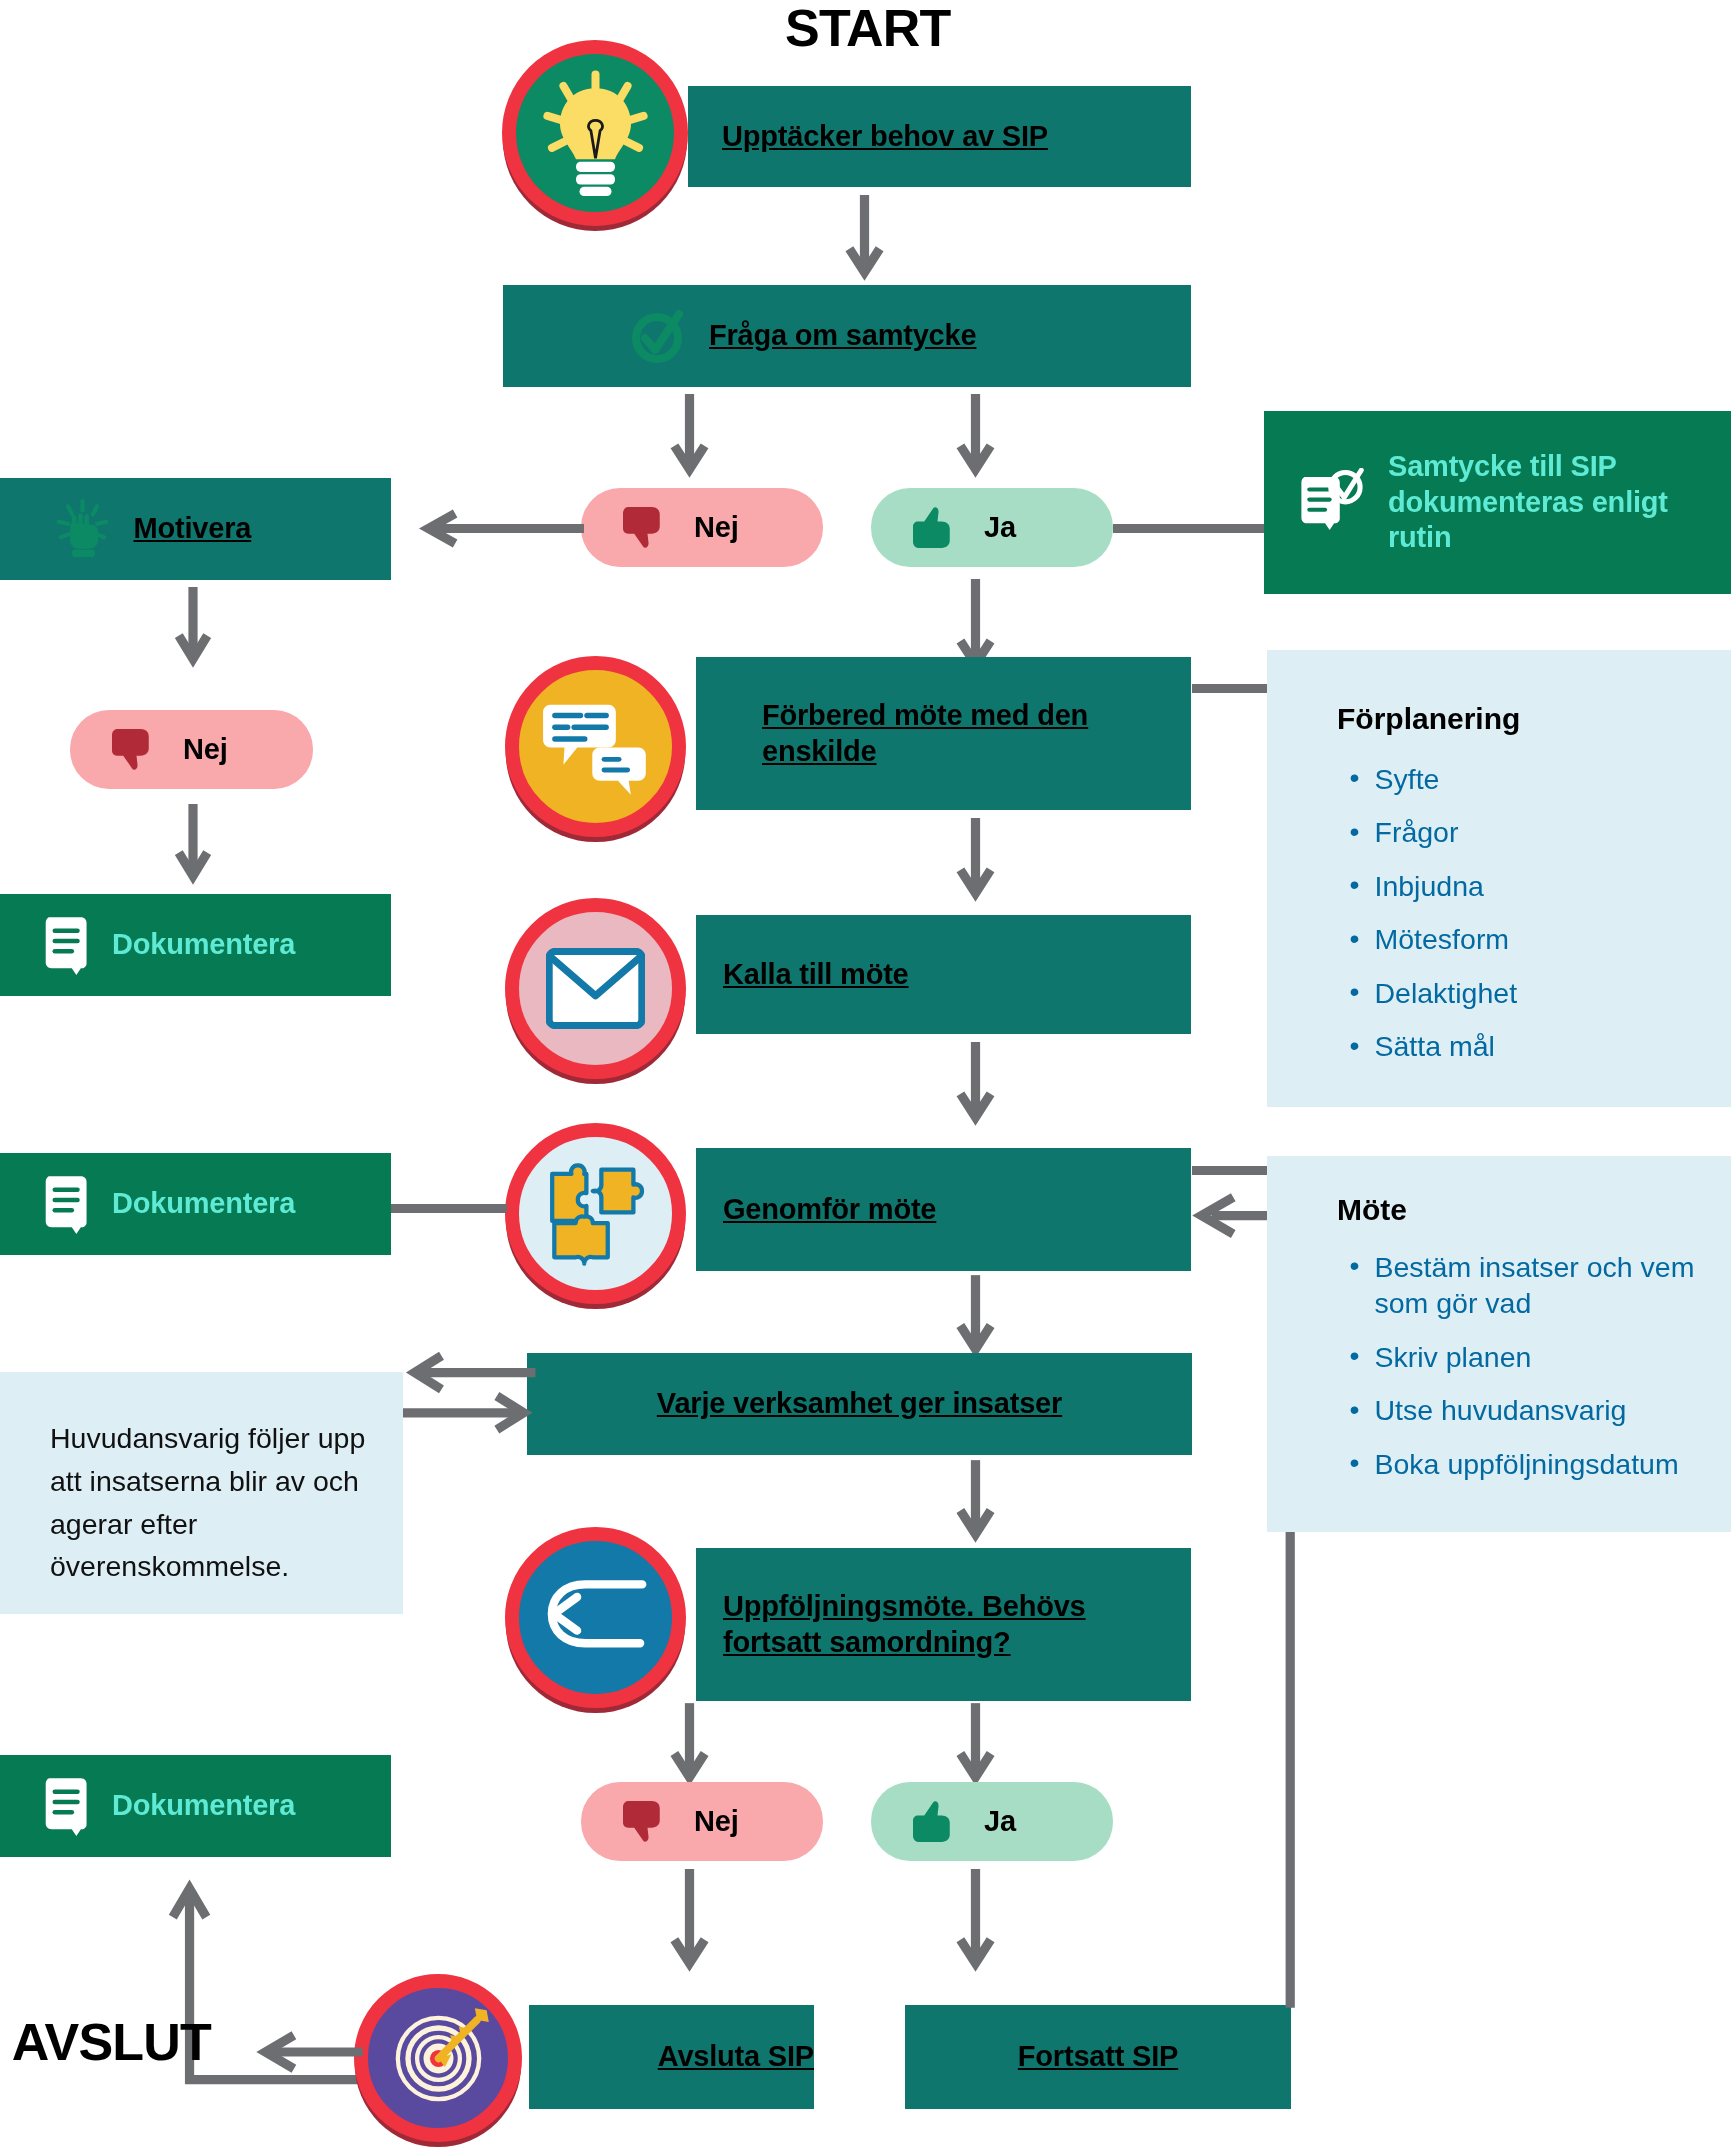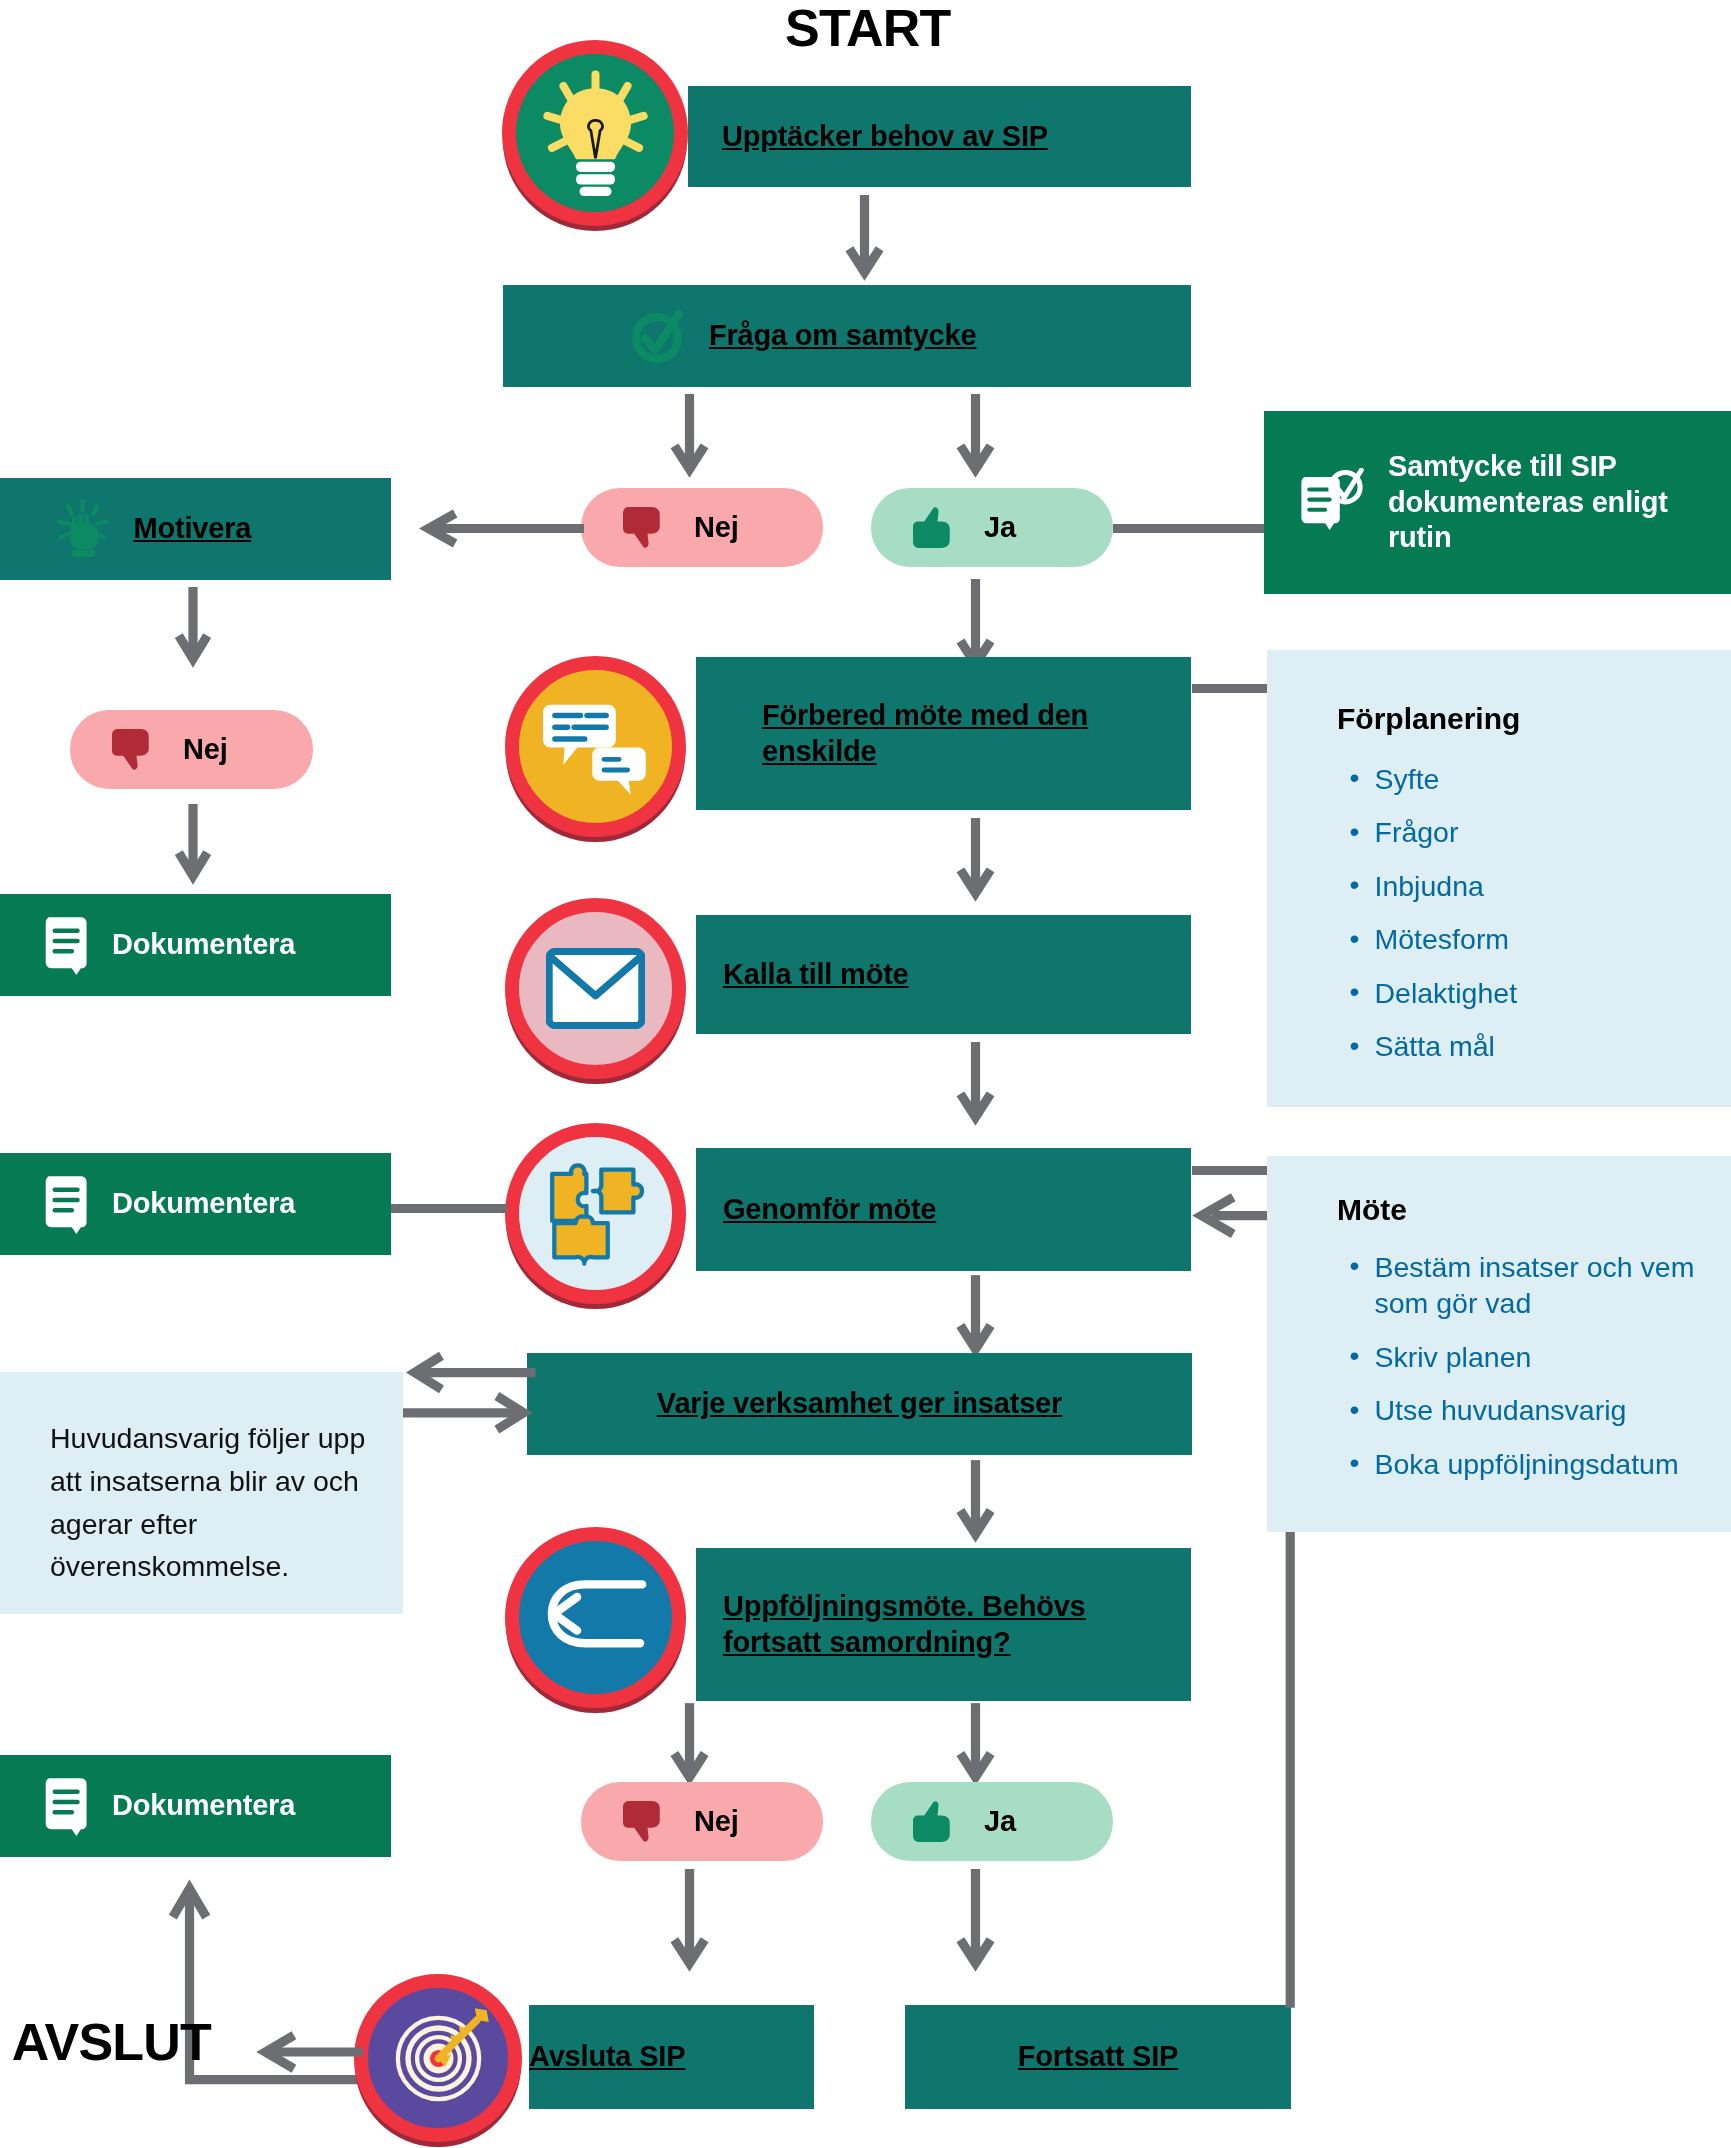--- a/index.html
+++ b/index.html
@@ -13,21 +13,21 @@
   .node{position:absolute;box-sizing:border-box;display:flex;align-items:center;}
   .yellow{background:#0f766e;text-decoration:underline;}
   .green{background:#067a52;color:#ffffff;}
   .blue-panel{background:#ddeef5;}
   .pill{background:#f9a8ab;border-radius:39px;}
   .pill-yes{background:#a8ddc5;border-radius:39px;}
 
   .label{
     font-weight:bold;font-size:29px;color:#000;letter-spacing:-0.2px;line-height:1.24;
   }
-  .label.white{color:#ffffff;}
+  .label.white{color:#5eead4;}
   .title-big{
     position:absolute;font-weight:bold;font-size:52px;letter-spacing:-0.8px;color:#000;
   }
 
   
   .medal{
     position:absolute;border-radius:50%;
     border:14.3px solid #ef3340;
     box-sizing:border-box;
     display:flex;align-items:center;justify-content:center;
@@ -439,21 +439,21 @@
   <div class="arrow" style="left:151px;top:1863px;">
     <svg width="243" height="269" viewBox="0 0 290 320">
         <g fill="none" stroke="#6d6e71" stroke-width="11">
       <polyline points="286,258 46,258 46,38"></polyline>
       <polyline points="26,64 46,30 66,64"></polyline>
         </g>
       </svg>
   </div>
 
   <div class="node yellow" style="left:529px;top:2005px;width:285px;height:104px;">
-    <span class="label" style="width:100%;text-align:left;">Avsluta SIP</span>
+    <span class="label" style="width:100%;text-align:right;">Avsluta SIP</span>
   </div>
   <div class="medal" style="left:354px;top:1974px;width:168px;height:168px;background:#5a4a9f;">
     <svg width="107" height="107" viewBox="0 0 100 100">
       <circle cx="50" cy="50" r="46" fill="#5a4a9f"></circle>
       <circle cx="50" cy="50" r="38" fill="none" stroke="#fdf3dd" stroke-width="4"></circle>
       <circle cx="50" cy="50" r="31" fill="#fdf3dd"></circle>
       <circle cx="50" cy="50" r="24" fill="none" stroke="#5a4a9f" stroke-width="4"></circle>
       <circle cx="50" cy="50" r="16" fill="none" stroke="#5a4a9f" stroke-width="4"></circle>
       <circle cx="50" cy="50" r="8" fill="#ef3340"></circle>
       <path d="M86 14 L50 50" stroke="#f0b323" stroke-width="7" stroke-linecap="round"></path>

